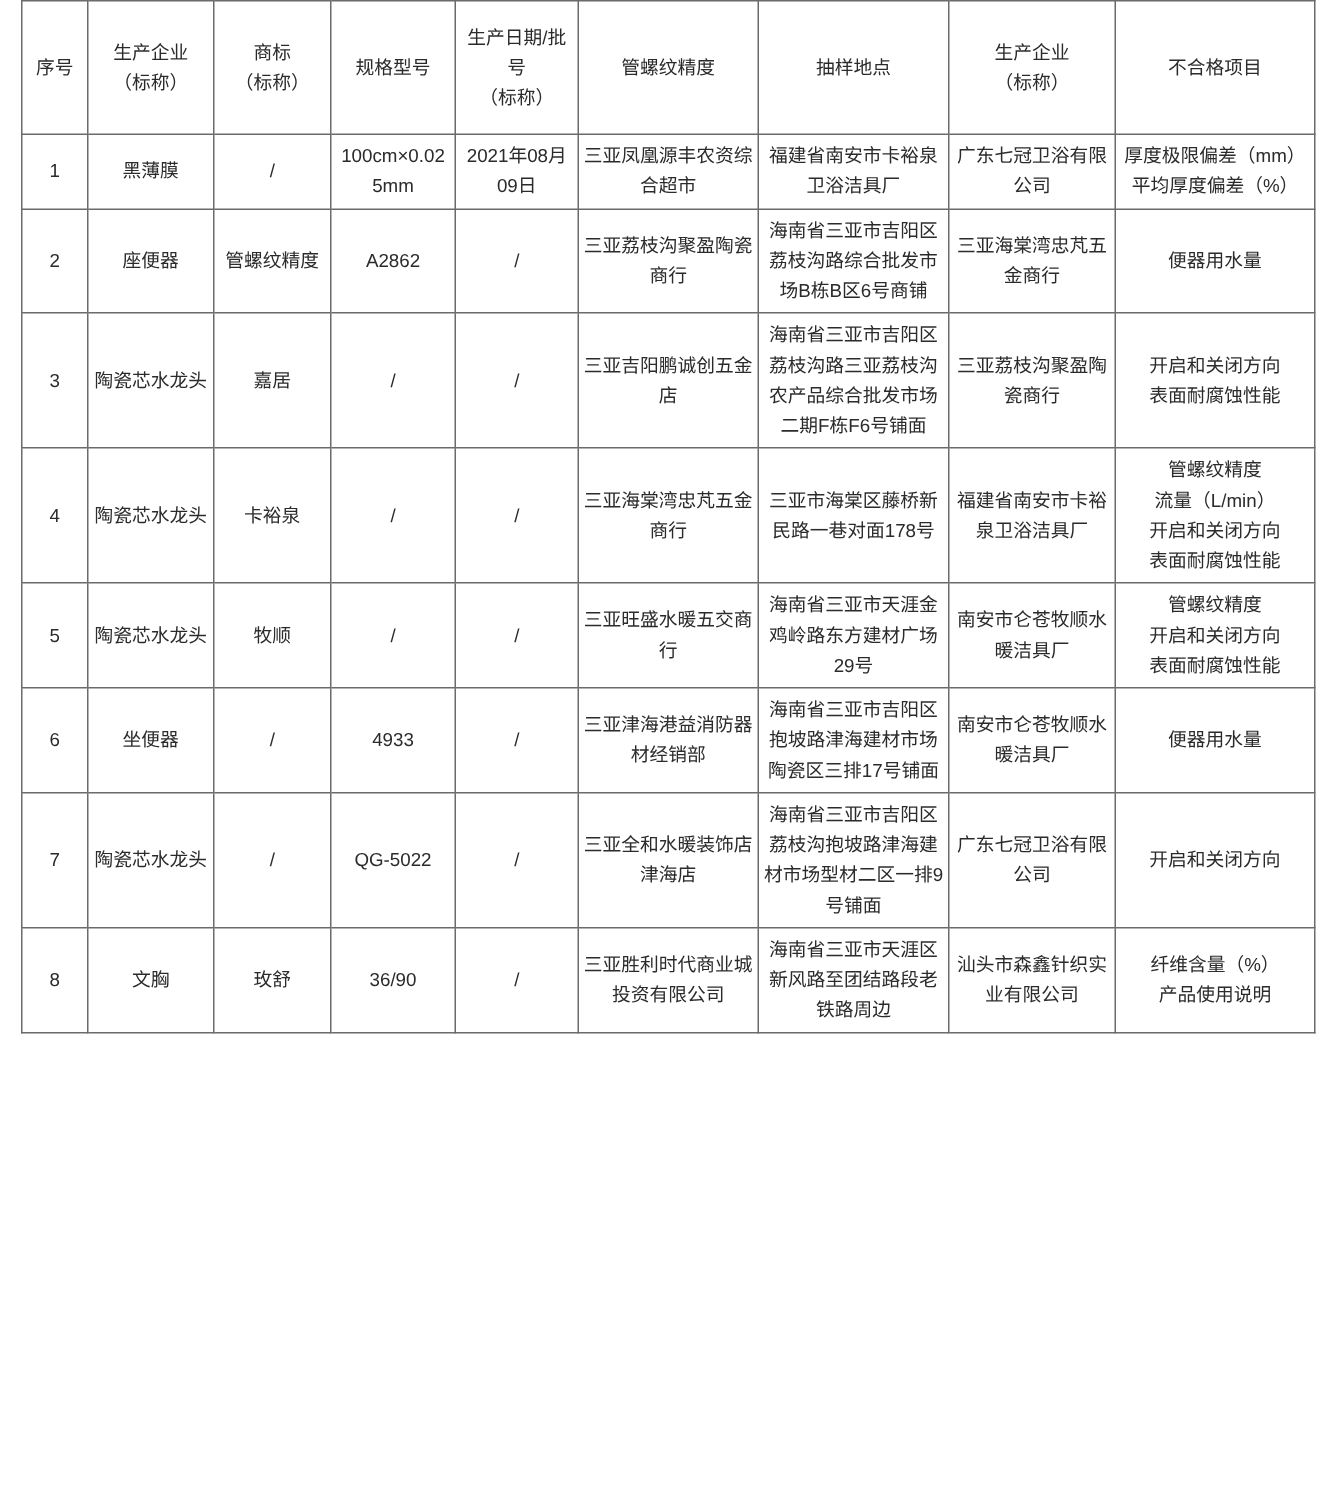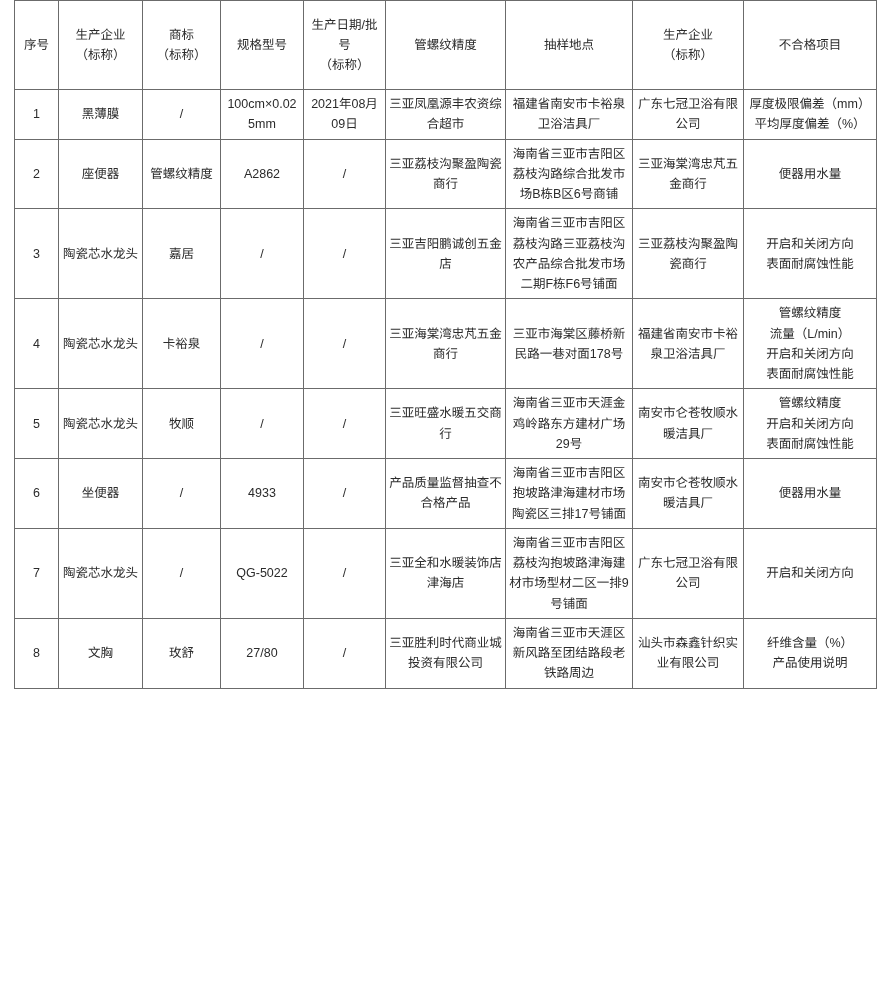--- a/index.html
+++ b/index.html
@@ -209,21 +209,21 @@
               <span class="cell-line">开启和关闭方向</span>
               <span class="cell-line">表面耐腐蚀性能</span>
             </td>
           </tr>
           <tr>
             <td class="idx">6</td>
             <td>坐便器</td>
             <td class="slash">/</td>
             <td>4933</td>
             <td class="slash">/</td>
-            <td>产品质量监督抽查不合格产品</td>
+            <td>三亚津海港益消防器材经销部</td>
             <td>海南省三亚市吉阳区抱坡路津海建材市场陶瓷区三排17号铺面</td>
             <td>南安市仑苍牧顺水暖洁具厂</td>
             <td class="items">
               <span class="cell-line">便器用水量</span>
             </td>
           </tr>
           <tr>
             <td class="idx">7</td>
             <td>陶瓷芯水龙头</td>
             <td class="slash">/</td>
@@ -233,21 +233,21 @@
             <td>海南省三亚市吉阳区荔枝沟抱坡路津海建材市场型材二区一排9号铺面</td>
             <td>广东七冠卫浴有限公司</td>
             <td class="items">
               <span class="cell-line">开启和关闭方向</span>
             </td>
           </tr>
           <tr>
             <td class="idx">8</td>
             <td>文胸</td>
             <td>玫舒</td>
-            <td>27/80</td>
+            <td>36/90</td>
             <td class="slash">/</td>
             <td>三亚胜利时代商业城投资有限公司</td>
             <td>海南省三亚市天涯区新风路至团结路段老铁路周边</td>
             <td>汕头市森鑫针织实业有限公司</td>
             <td class="items">
               <span class="cell-line">纤维含量（%）</span>
               <span class="cell-line">产品使用说明</span>
             </td>
           </tr>
         </tbody>

